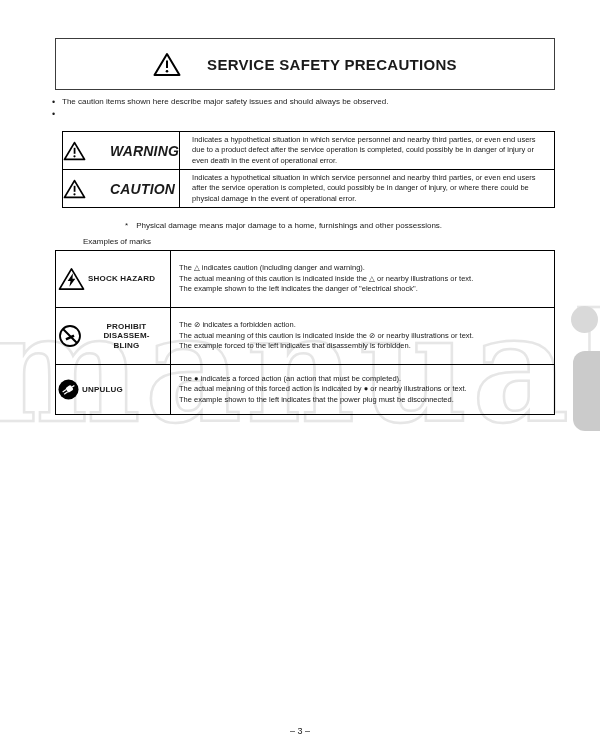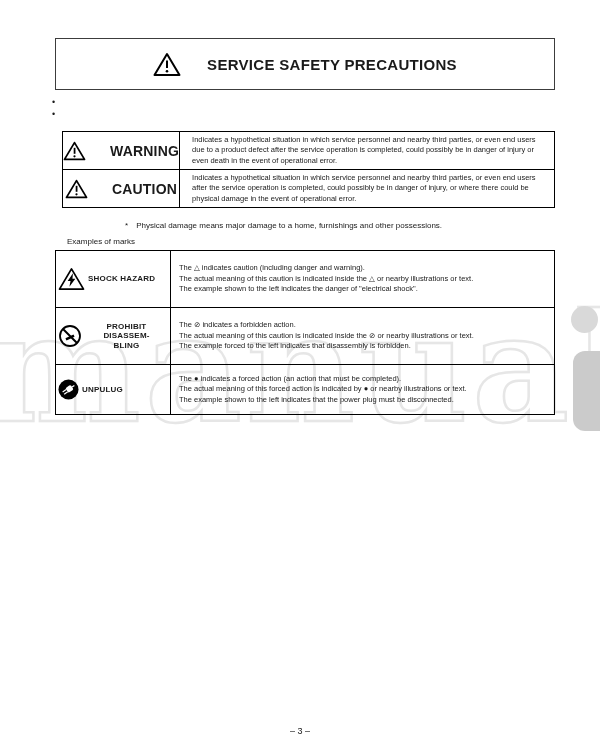--- a/index.html
+++ b/index.html
@@ -46,33 +46,33 @@
     list-style:none; font-size:8px;
   }
   .intro li{ line-height:12px; display:flex; }
   .intro .bullet{ width:10px; font-size:9px; }
 
   table{ border-collapse:collapse; }
   td{ border:1px solid #000; }
 
   .sev-table{ position:absolute; left:62px; top:131px; width:493px; }
   .sev-label-cell{ width:112px; height:38px; text-align:center; vertical-align:middle; }
-  .sev-label-inner{ display:flex; align-items:center; justify-content:center; gap:24px; }
+  .sev-label-inner{ display:flex; align-items:center; gap:24px;font-style:italic; }
   .sev-label{ font-size:14px; font-weight:bold; letter-spacing:0.2px; }
   .sev-desc-cell{
     font-size:7.5px; line-height:10.3px; padding:3px 6px 3px 12px;
     vertical-align:middle;
   }
 
   .footnote{
     position:absolute; left:125px; top:221px; font-size:8px;
     display:flex; gap:8px;
   }
 
-  .marks-heading{ position:absolute; left:67px; top:237px; font-size:8px; }
+  .marks-heading{ position:absolute; left:83px; top:237px; font-size:8px; }
 
   .marks-table{ position:absolute; left:55px; top:250px; width:500px; }
   .mark-label-cell{ width:115px; text-align:center; vertical-align:middle; padding:4px 2px; }
   .mark-label-inner{ display:flex; flex-direction:row; align-items:center; gap:3px; }
   .mark-label{
     font-size:8px; font-weight:bold; line-height:9.5px;
     white-space:pre-line; text-align:center; letter-spacing:0.2px;
   }
   .row-shock td{ height:57px; }
   .row-prohibit td{ height:57px;margin-left:32px; }
@@ -105,20 +105,21 @@
         <rect x="13" y="8.5" width="2" height="7.5" fill="#000"></rect>
         <circle cx="14" cy="19.2" r="1.3" fill="#000"></circle>
       </svg>
     </span>
     <h1 class="page-title">SERVICE SAFETY PRECAUTIONS</h1>
   </div>
 
   <ul class="intro">
     <li>
       <span class="bullet">•</span>
+      <span>The caution items shown here describe major safety issues and should always be observed.</span>
     </li>
     <li>
       <span class="bullet">•</span>
     </li>
   </ul>
 
   <table class="sev-table">
     <tbody>
         <tr>
       <td class="sev-label-cell">

